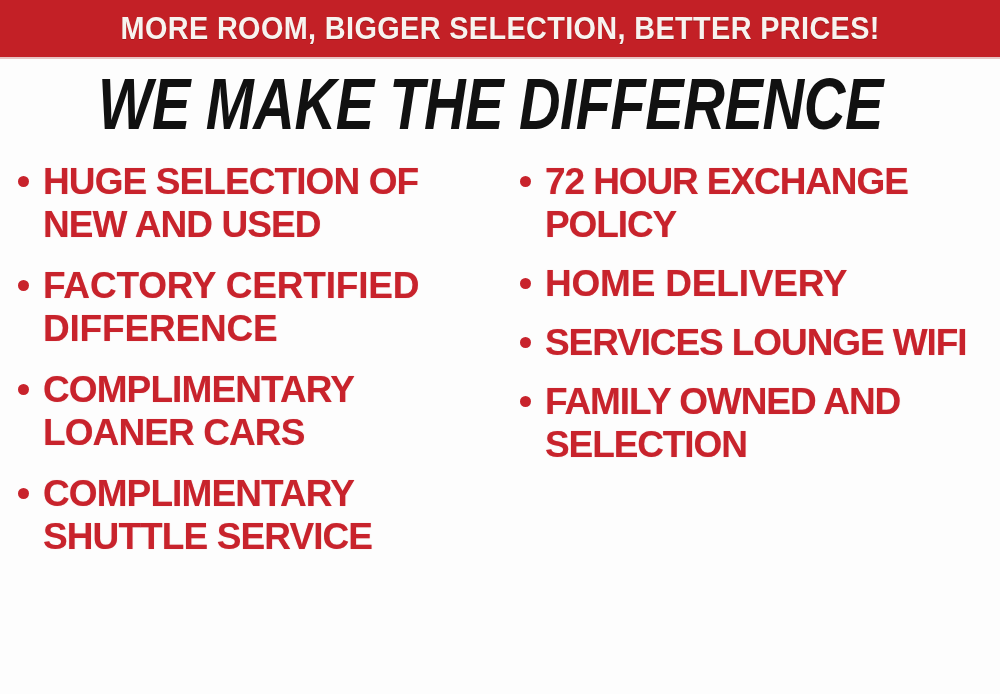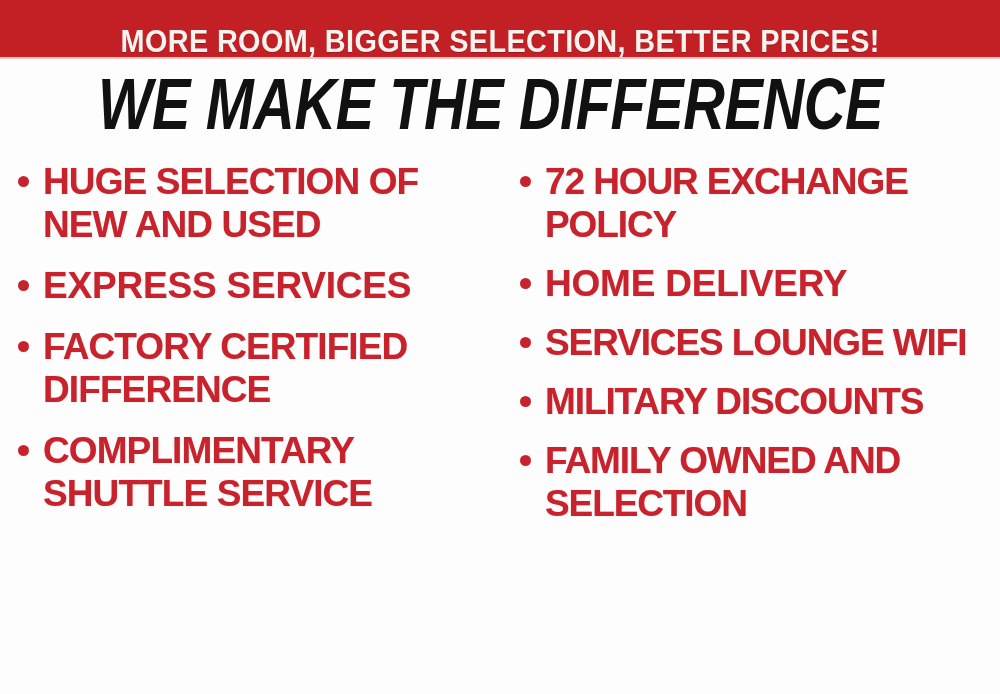--- a/index.html
+++ b/index.html
@@ -23,21 +23,21 @@
 
   
   #banner {
     position: absolute;
     left: 0;
     top: 0;
     width: 1000px;
     height: 57px;
     background: #c32026;
     display: flex;
-    align-items: flex-end;
+    align-items: center;
     justify-content: center;
     overflow: hidden;
   }
   #banner-text {
     color: #f7f3ef;
     font-family: "Liberation Sans", sans-serif;
     font-weight: bold;
     font-size: 31px;
     letter-spacing: 0.4px;
     line-height: 1;
@@ -164,30 +164,30 @@
 
   <div id="columns">
 
     <div class="column" id="col-left">
 
       <div class="bullet-row">
         <span class="bullet-dot"></span>
         <span class="bullet-label">HUGE SELECTION OF NEW AND USED</span>
       </div>
 
-      <div class="bullet-row">
-        <span class="bullet-dot"></span>
-        <span class="bullet-label">EXPRESS SERVICES</span>
-      </div>
 
       <div class="bullet-row">
         <span class="bullet-dot"></span>
         <span class="bullet-label">FACTORY CERTIFIED DIFFERENCE</span>
       </div>
 
+      <div class="bullet-row">
+        <span class="bullet-dot"></span>
+        <span class="bullet-label">COMPLIMENTARY LOANER CARS</span>
+      </div>
 
       <div class="bullet-row">
         <span class="bullet-dot"></span>
         <span class="bullet-label">COMPLIMENTARY SHUTTLE SERVICE</span>
       </div>
 
     </div>
 
     <div class="column" id="col-right">
 
@@ -199,24 +199,20 @@
       <div class="bullet-row">
         <span class="bullet-dot"></span>
         <span class="bullet-label">HOME DELIVERY</span>
       </div>
 
       <div class="bullet-row">
         <span class="bullet-dot"></span>
         <span class="bullet-label">SERVICES LOUNGE WIFI</span>
       </div>
 
-      <div class="bullet-row">
-        <span class="bullet-dot"></span>
-        <span class="bullet-label">MILITARY DISCOUNTS</span>
-      </div>
 
       <div class="bullet-row">
         <span class="bullet-dot"></span>
         <span class="bullet-label">FAMILY OWNED AND SELECTION</span>
       </div>
 
 
     </div>
 
   </div>

